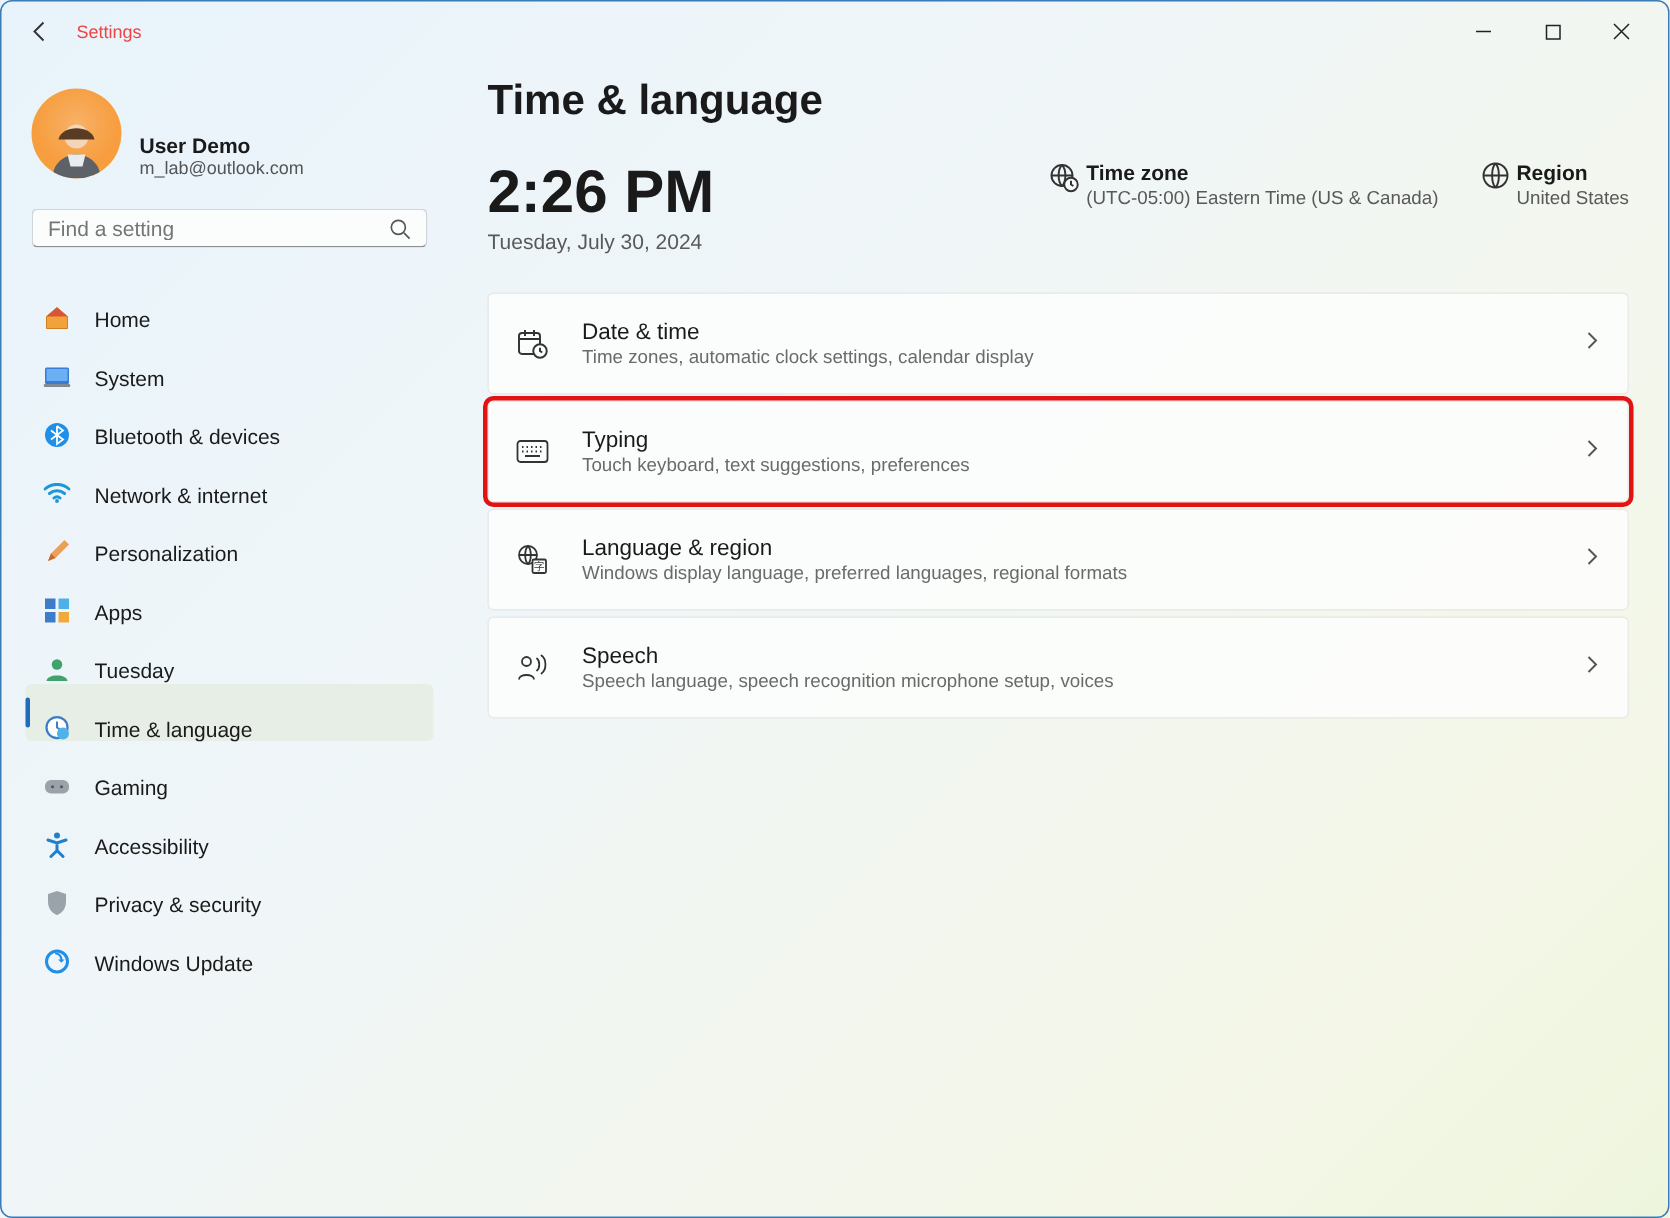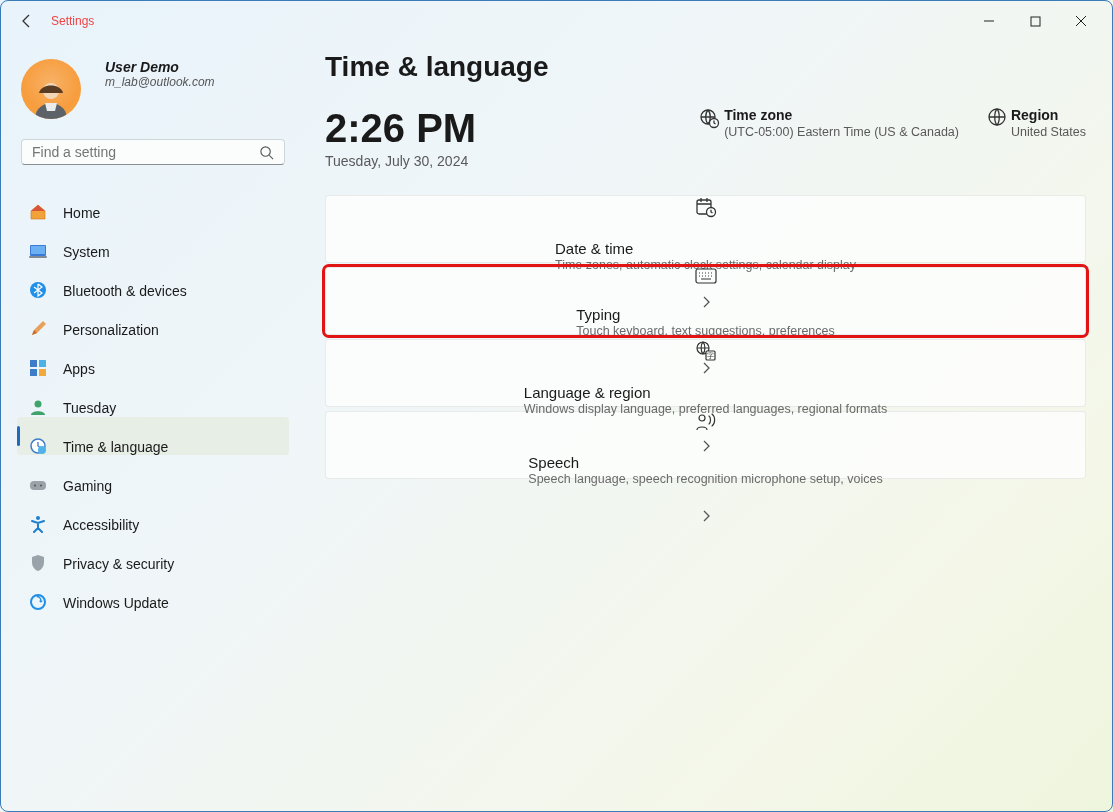--- a/index.html
+++ b/index.html
@@ -31,21 +31,21 @@
 .win-btn {
   width: 46px; height: 32px;
   display: flex; align-items: center; justify-content: center;
   color: #222;
 }
 .layout { display: flex; height: calc(100% - 40px); }
 .sidebar {
   width: 300px;
   padding: 18px 12px 0 16px;
 }
-.profile { display: flex; align-items: flex-start; gap: 24px; margin-bottom: 20px; padding-left: 4px; font-style: italic;}
+.profile { display: flex; align-items: flex-end; gap: 12px; margin-bottom: 20px; padding-left: 4px;}
 .avatar {
   width: 60px; height: 60px; border-radius: 50%;
   background: radial-gradient(circle at 50% 40%, #f7b267 0%, #f79d3e 60%, #f6a33f 100%);
   display: flex; align-items: flex-end; justify-content: center;
   overflow: hidden;
 }
 .avatar svg { width: 44px; height: 44px; }
 .profile-name { font-size: 14px; font-weight: 600; color: #1a1a1a; }
 .profile-email { font-size: 12px; color: #555; }
 .search-box {
@@ -96,21 +96,20 @@
 .spacer-flex { flex: 1; }
 .card {
   background: rgba(253,254,253,0.85);
   border: 1px solid rgba(0,0,0,0.07);
   border-radius: 4px;
   height: 68px;
   display: flex; align-items: center;
   padding: 0 18px;
   gap: 22px;
   margin-bottom: 4px;
-  flex-direction: column;
 }
 .card.highlight {
   outline: 3px solid #e11313;
   outline-offset: 0;
 }
 .card-icon { width: 22px; height: 22px; display:flex; align-items:center; justify-content:center; color:#333; }
 .card-text { flex: 1; }
 .card-title { font-size: 15px; color: #1a1a1a; }
 .card-sub { font-size: 12.5px; color: #6a6a6a; margin-top: 1px; }
 .chev { color: #555; }
@@ -190,20 +189,29 @@
         <span>System</span>
       </li>
       <li class="nav-item">
         <span class="nav-icon">
             <svg width="18" height="18" viewBox="0 0 18 18">
               <circle cx="9" cy="9" r="8" fill="#1f8fe8"></circle>
               <path d="M9 3v12l4-3-8-6m0 6l8-6-4-3" fill="none" stroke="#fff" stroke-width="1.2"></path>
             </svg>
           </span>
         <span>Bluetooth &amp; devices</span>
+      </li>
+      <li class="nav-item">
+        <span class="nav-icon">
+            <svg width="18" height="14" viewBox="0 0 18 14">
+              <path d="M1 4a12 12 0 0116 0M4 7a8 8 0 0110 0M7 10a3 3 0 014 0" fill="none" stroke="#1f96d8" stroke-width="2" stroke-linecap="round"></path>
+              <circle cx="9" cy="12" r="1.3" fill="#1f96d8"></circle>
+            </svg>
+          </span>
+        <span>Network &amp; internet</span>
       </li>
       <li class="nav-item">
         <span class="nav-icon">
             <svg width="18" height="18" viewBox="0 0 18 18">
               <path d="M3 15l2-5 9-9 3 3-9 9z" fill="#e8a05a"></path>
               <path d="M3 15l2-5 3 3z" fill="#c96a2a"></path>
             </svg>
           </span>
         <span>Personalization</span>
       </li>

